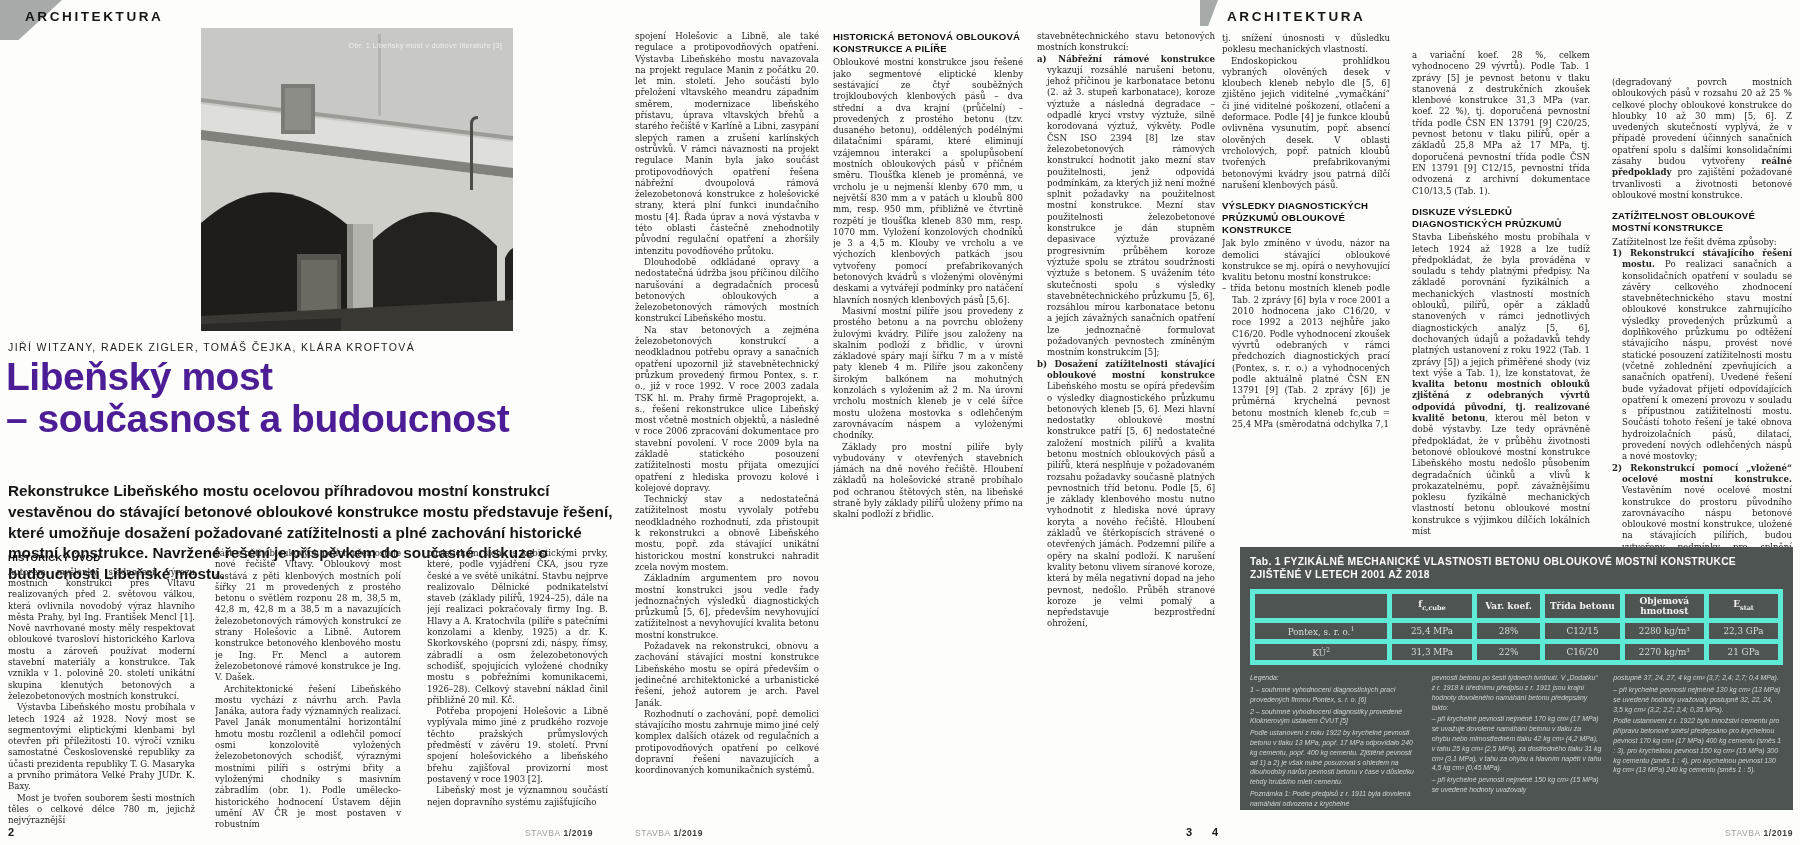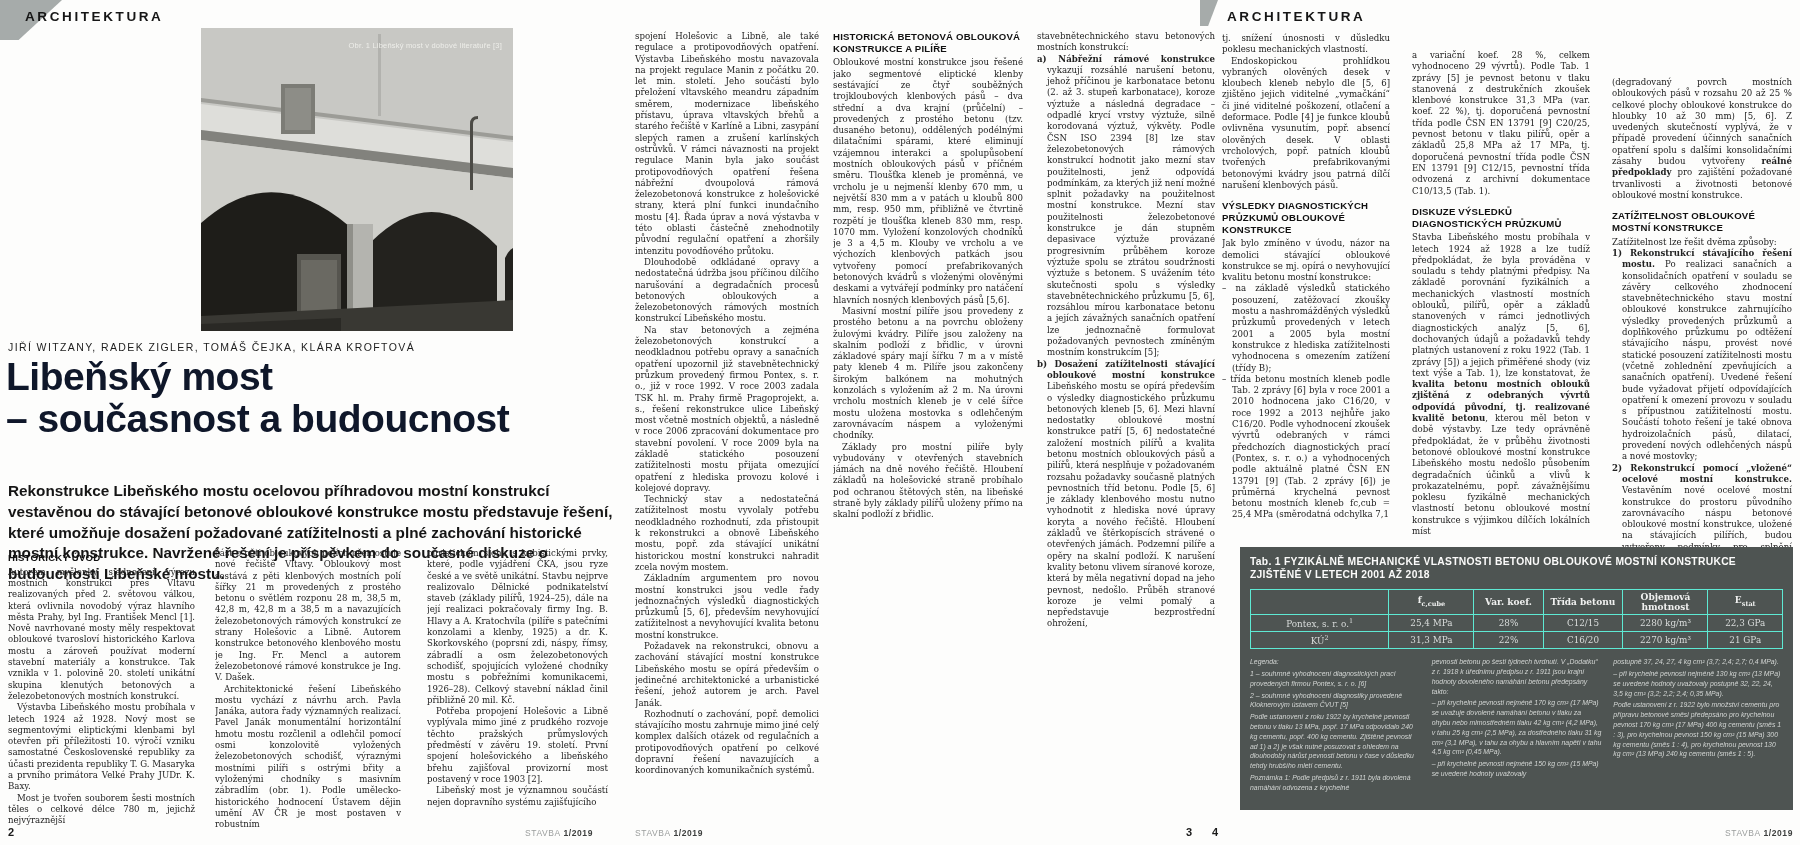--- a/index.html
+++ b/index.html
@@ -8,36 +8,36 @@
   .abs{position:absolute;}
   
   .tri{background:#a6abaa;}
   
   .kicker{font:bold 13.5px "Liberation Sans",sans-serif;letter-spacing:2.6px;color:#161616;}
   
   .photo{background:#c7c7c3;overflow:hidden;}
   .photo-caption{position:absolute;top:13px;right:11px;font:7.5px "Liberation Sans",sans-serif;color:#eeeeea;letter-spacing:.2px;}
   
   .authors{font:10.5px "Liberation Sans",sans-serif;letter-spacing:1.4px;color:#1d1d1d;}
-  .title{font:bold 39px/1.07 "Liberation Sans",sans-serif;letter-spacing:-.5px;color:#0f172a;}
+  .title{font:bold 39px/1.07 "Liberation Sans",sans-serif;letter-spacing:-.5px;color:#4c1d95;}
   .lead{font:bold 15.3px/1.36 "Liberation Sans",sans-serif;color:#151515;text-align:left;}
   
   .col{font:8.6px/1.315 "DejaVu Serif",serif;color:#222;text-align:justify;overflow:hidden;
        -webkit-hyphens:auto;hyphens:auto;}
   .col p{margin:0;text-indent:9px;}
   .col p.cont{text-indent:0;}
   .col p.li{text-indent:-10px;padding-left:10px;}
   .col p b{font-weight:bold;}
   .col h4{font:bold 9.6px/1.22 "Liberation Sans",sans-serif;color:#111;margin:9px 0 3px;letter-spacing:.2px;text-align:left;text-indent:0;}
   .col h4.first{margin-top:0;}
   
   .tablebox{background:#4e5452;color:#e4e6e5;padding:8px 10px 9px;}
   .tab-title{font:bold 10.3px/1.3 "Liberation Sans",sans-serif;color:#fbfbfa;letter-spacing:.3px;margin-bottom:7px;}
   table.t1{border-collapse:collapse;width:100%;}
-  table.t1 th,table.t1 td{border:1px solid #5eead4;font:8.8px "DejaVu Serif",serif;color:#d9dcdb;
+  table.t1 th,table.t1 td{border:5px solid #5eead4;font:8.8px "DejaVu Serif",serif;color:#d9dcdb;
        text-align:center;vertical-align:middle;padding:2px 3px;}
   table.t1 th{font-weight:bold;color:#f0f1f0;font-size:9px;line-height:1.15;}
   table.t1 sub,table.t1 sup{font-size:6.5px;}
   .legend{margin-top:8px;display:flex;gap:12px;}
   .legend .lcol{flex:1;}
   .legend p{font:italic 6.9px/1.42 "Liberation Sans",sans-serif;color:#d3d6d4;margin:0 0 2px;text-indent:0;text-align:left;}
   
   .pagenum{font:bold 11px "Liberation Sans",sans-serif;color:#1a1a1a;}
   .issue{font:8.5px "Liberation Sans",sans-serif;color:#9a9d9c;letter-spacing:.6px;}
   .issue b{color:#3c3e3d;}
@@ -123,21 +123,20 @@
     </div>
 
   <div class="abs tri" style="left:1200px;top:0;width:18px;height:26px;clip-path:polygon(0 0,100% 0,45% 100%,0 100%);"></div>
   <div class="abs kicker" style="left:1227px;top:9px;">ARCHITEKTURA</div>
 
   <div class="abs col" style="left:1222px;top:33px;width:168px;height:508px;">
       <p class="cont">tj. snížení únosnosti v důsledku poklesu mechanických vlastností.</p>
       <p>Endoskopickou prohlídkou vybraných olověných desek v kloubech kleneb nebylo dle [5, 6] zjištěno jejich viditelné „vymačkání“ či jiné viditelné poškození, otlačení a deformace. Podle [4] je funkce kloubů ovlivněna vysunutím, popř. absencí olověných desek. V oblasti vrcholových, popř. patních kloubů tvořených prefabrikovanými betonovými kvádry jsou patrná dílčí narušení klenbových pásů.</p>
       <h4>VÝSLEDKY DIAGNOSTICKÝCH PRŮZKUMŮ OBLOUKOVÉ KONSTRUKCE</h4>
       <p class="cont">Jak bylo zmíněno v úvodu, názor na demolici stávající obloukové konstrukce se mj. opírá o nevyhovující kvalitu betonu mostní konstrukce:</p>
-      <p class="li">– na základě výsledků statického posouzení, zatěžovací zkoušky mostu a nashromážděných výsledků průzkumů provedených v letech 2001 a 2005 byla mostní konstrukce z hlediska zatížitelnosti vyhodnocena s omezením zatížení (třídy B);</p>
       <p class="li">– třída betonu mostních kleneb podle Tab. 2 zprávy [6] byla v roce 2001 a 2010 hodnocena jako C16/20, v roce 1992 a 2013 nejhůře jako C16/20. Podle vyhodnocení zkoušek vývrtů odebraných v rámci předchozích diagnostických prací (Pontex, s. r. o.) a vyhodnocených podle aktuálně platné ČSN EN 13791 [9] (Tab. 2 zprávy [6]) je průměrná krychelná pevnost betonu mostních kleneb fc,cub = 25,4 MPa (směrodatná odchylka 7,1</p>
     </div>
   <div class="abs col" style="left:1412px;top:50px;width:178px;height:508px;">
       <p class="cont">a variační koef. 28 %, celkem vyhodnoceno 29 vývrtů). Podle Tab. 1 zprávy [5] je pevnost betonu v tlaku stanovená z destrukčních zkoušek klenbové konstrukce 31,3 MPa (var. koef. 22 %), tj. doporučená pevnostní třída podle ČSN EN 13791 [9] C20/25, pevnost betonu v tlaku pilířů, opěr a základů 25,8 MPa až 17 MPa, tj. doporučená pevnostní třída podle ČSN EN 13791 [9] C12/15, pevnostní třída odvozená z archivní dokumentace C10/13,5 (Tab. 1).</p>
       <h4>DISKUZE VÝSLEDKŮ DIAGNOSTICKÝCH PRŮZKUMŮ</h4>
       <p class="cont">Stavba Libeňského mostu probíhala v letech 1924 až 1928 a lze tudíž předpokládat, že byla prováděna v souladu s tehdy platnými předpisy. Na základě porovnání fyzikálních a mechanických vlastností mostních oblouků, pilířů, opěr a základů stanovených v rámci jednotlivých diagnostických analýz [5, 6], dochovaných údajů a požadavků tehdy platných ustanovení z roku 1922 (Tab. 1 zprávy [5]) a jejich přiměřené shody (viz text výše a Tab. 1), lze konstatovat, že <b>kvalita betonu mostních oblouků zjištěná z odebraných vývrtů odpovídá původní, tj. realizované kvalitě betonu</b>, kterou měl beton v době výstavby. Lze tedy oprávněně předpokládat, že v průběhu životnosti betonové obloukové mostní konstrukce Libeňského mostu nedošlo působením degradačních účinků a vlivů k prokazatelnému, popř. závažnějšímu poklesu fyzikálně mechanických vlastností betonu obloukové mostní konstrukce s výjimkou dílčích lokálních míst</p>
     </div>
   <div class="abs col" style="left:1612px;top:33px;width:180px;height:508px;margin-top:44px;">
       <p class="cont">(degradovaný povrch mostních obloukových pásů v rozsahu 20 až 25 % celkové plochy obloukové konstrukce do hloubky 10 až 30 mm) [5, 6]. Z uvedených skutečností vyplývá, že v případě provedení účinných sanačních opatření spolu s dalšími konsolidačními zásahy budou vytvořeny <b>reálné předpoklady</b> pro zajištění požadované trvanlivosti a životnosti betonové obloukové mostní konstrukce.</p>
       <h4>ZATÍŽITELNOST OBLOUKOVÉ MOSTNÍ KONSTRUKCE</h4>

